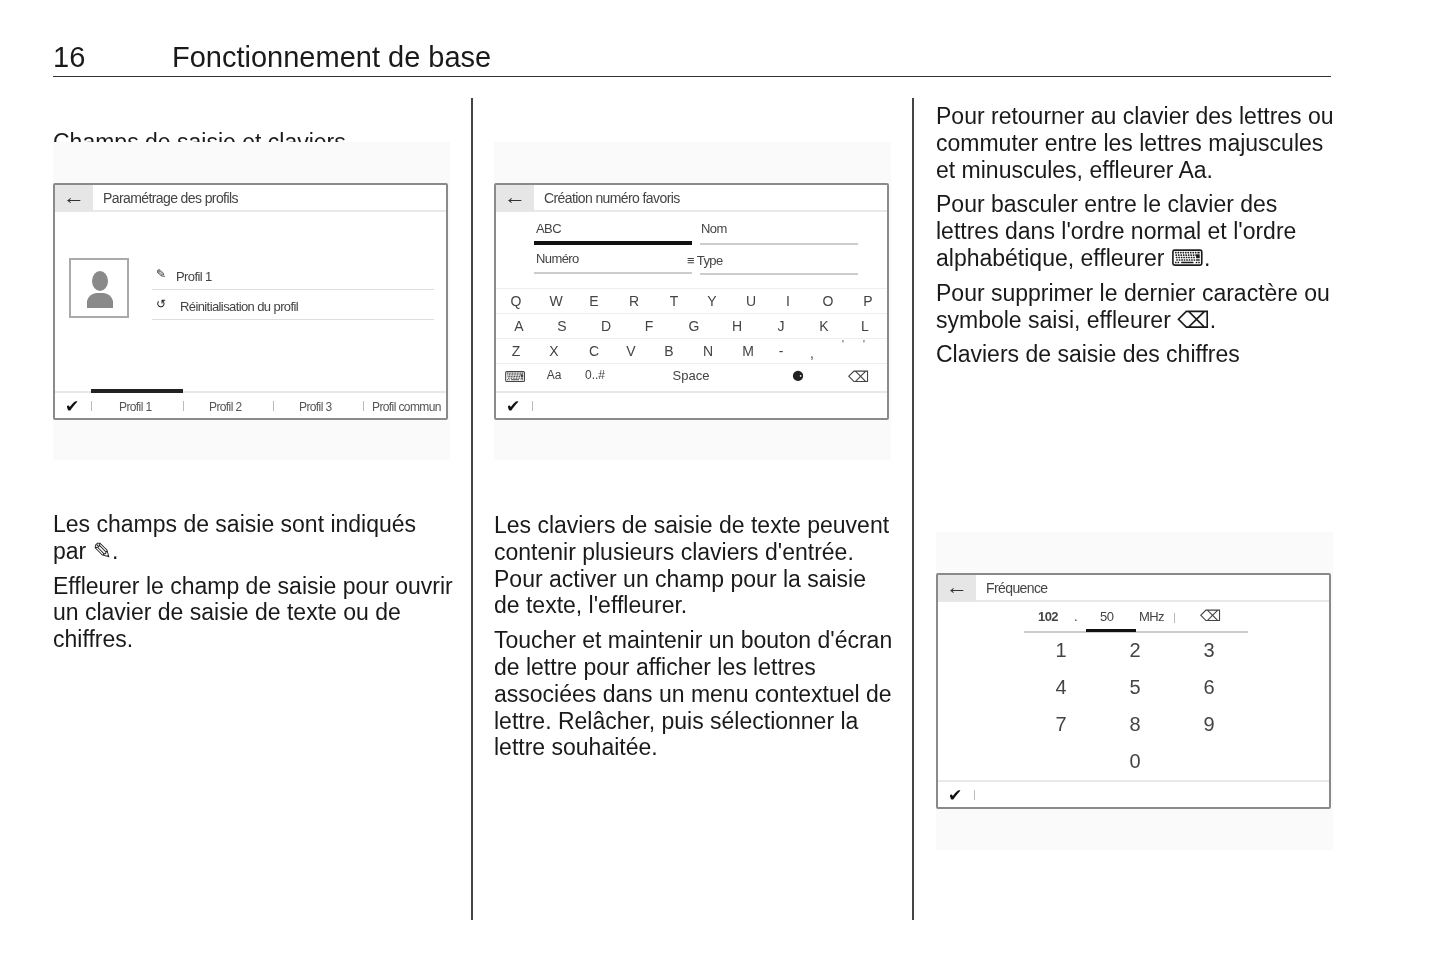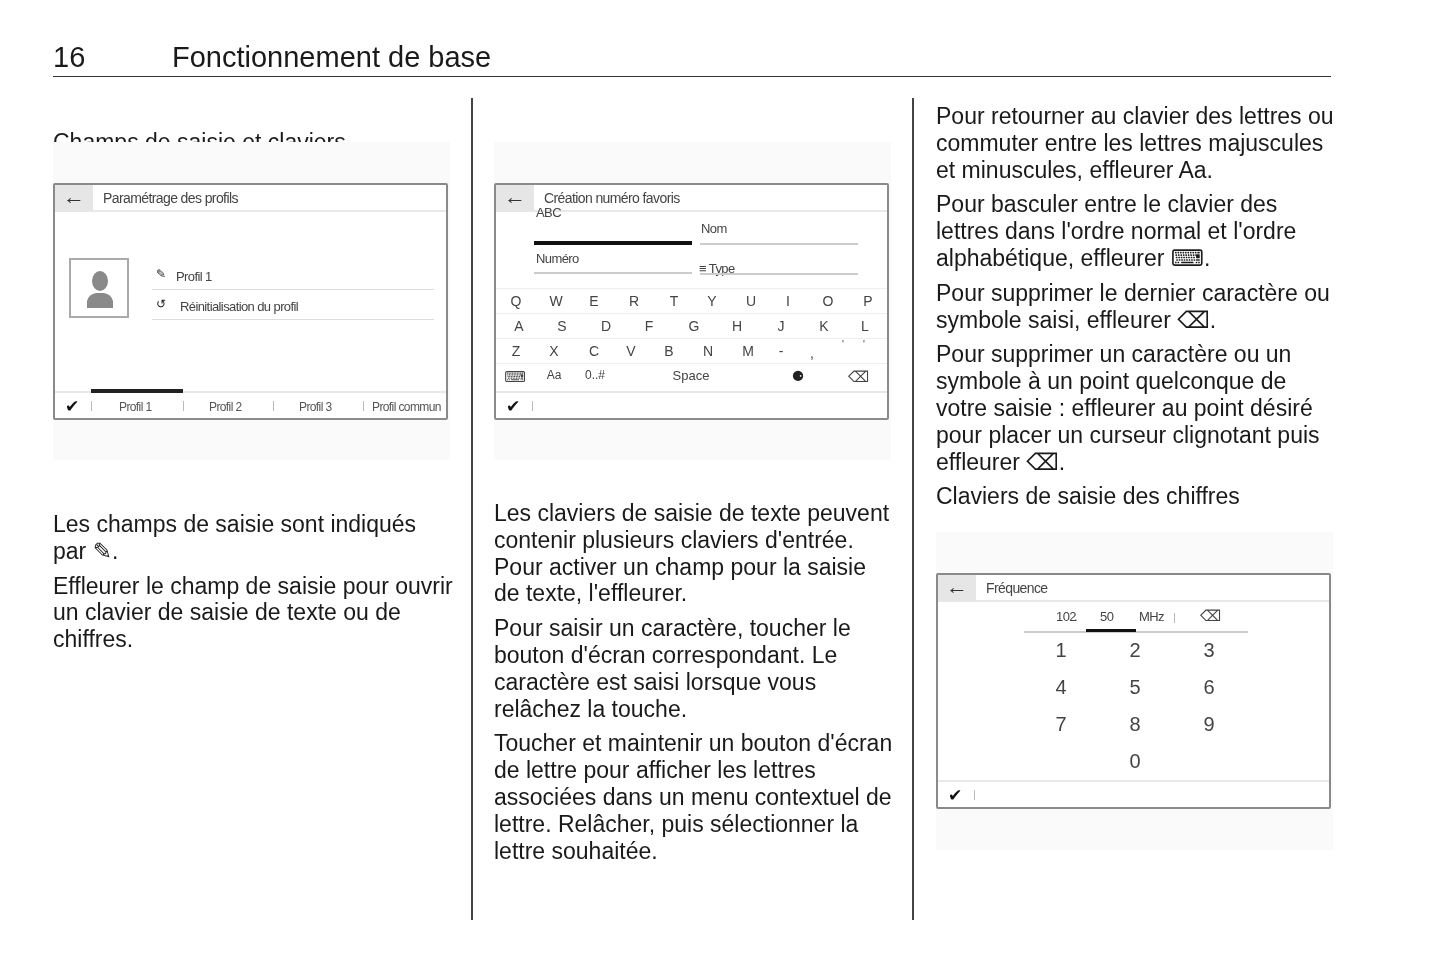--- a/index.html
+++ b/index.html
@@ -102,27 +102,27 @@
 
 <div class="col col2">
   <h2 class="sec">Claviers de saisie de texte</h2>
 </div>
 <div class="shot-bg" style="left:494px;top:142px;width:397px;height:318px;"></div>
 <div class="screen" style="left:494px;top:183px;width:395px;height:237px;">
   <div class="scr-top">
     <div class="scr-back">←</div>
     <div class="scr-title">Création numéro favoris</div>
   </div>
-  <span class="field" style="left:40px;top:20px;">ABC</span>
+  <span class="field" style="left:40px;top:36px;">ABC</span>
   <div class="field-line active" style="left:38px;top:56px;width:158px;"></div>
   <span class="field" style="left:205px;top:36px;">Nom</span>
   <div class="field-line" style="left:204px;top:58px;width:158px;"></div>
   <span class="field" style="left:40px;top:66px;">Numéro</span>
   <div class="field-line" style="left:38px;top:87px;width:158px;"></div>
-  <span class="field" style="left:203px;top:68px;margin-top:8px;">≡ Type</span>
+  <span class="field" style="left:191px;top:68px;">≡ Type</span>
   <div class="field-line" style="left:204px;top:88px;width:158px;"></div>
 
   <div class="kbd-row" style="top:103px;">
     <span class="key" style="left:10px;">Q</span>
     <span class="key" style="left:50px;">W</span>
     <span class="key" style="left:88px;">E</span>
     <span class="key" style="left:128px;">R</span>
     <span class="key" style="left:168px;">T</span>
     <span class="key" style="left:206px;">Y</span>
     <span class="key" style="left:245px;">U</span>
@@ -160,40 +160,38 @@
     <span class="key" style="left:86px;width:26px;font-size:12px;">0..#</span>
     <span class="key" style="left:170px;width:50px;font-size:13px;">Space</span>
     <span class="key" style="left:292px;font-size:14px;color:#222;">⚈</span>
     <span class="key" style="left:352px;font-size:15px;">⌫</span>
   </div>
   <div class="scr-foot">
     <span class="check">✔</span>
     <span class="tick" style="left:36px;"></span>
   </div>
 </div>
-<div class="col col2" style="top:460px;">
+<div class="col col2" style="top:472px;">
   <p class="body">Les claviers de saisie de texte peuvent contenir plusieurs claviers d'entrée. Pour activer un champ pour la saisie de texte, l'effleurer.</p>
-  <p class="body">Pour saisir un caractère, toucher le bouton d'écran correspondant. Le caractère est saisi lorsque vous relâchez la touche.</p>
   <p class="body">Toucher et maintenir un bouton d'écran de lettre pour afficher les lettres associées dans un menu contextuel de lettre. Relâcher, puis sélectionner la lettre souhaitée.</p>
 </div>
 
 <div class="col col3" style="top:103px;">
   <p class="body">Pour retourner au clavier des lettres ou commuter entre les lettres majuscules et minuscules, effleurer Aa.</p>
   <p class="body">Pour basculer entre le clavier des lettres dans l'ordre normal et l'ordre alphabétique, effleurer ⌨.</p>
   <p class="body">Pour supprimer le dernier caractère ou symbole saisi, effleurer ⌫.</p>
-  <p class="body">Pour supprimer un caractère ou un symbole à un point quelconque de votre saisie : effleurer au point désiré pour placer un curseur clignotant puis effleurer ⌫.</p>
   <h2 class="sec" style="margin-top:6px;">Claviers de saisie des chiffres</h2>
 </div>
 <div class="shot-bg" style="left:936px;top:532px;width:397px;height:318px;"></div>
 <div class="screen" style="left:936px;top:573px;width:395px;height:236px;">
   <div class="scr-top">
     <div class="scr-back">←</div>
     <div class="scr-title">Fréquence</div>
   </div>
-  <span class="field" style="left:118px;top:34px;">102</span>
+  <span class="field" style="left:100px;top:34px;font-weight:bold;">102</span>
   <span class="field" style="left:136px;top:34px;">.</span>
   <span class="field" style="left:162px;top:34px;">50</span>
   <span class="field" style="left:201px;top:34px;">MHz</span>
   <span class="tick" style="left:236px;top:38px;"></span>
   <span class="field" style="left:262px;top:32px;font-size:15px;">⌫</span>
   <div class="field-line" style="left:86px;top:56px;width:224px;height:1.5px;"></div>
   <div class="field-line active" style="left:148px;top:54px;width:50px;height:3px;"></div>
 
   <span class="num" style="left:113px;top:64px;">1</span>
   <span class="num" style="left:187px;top:64px;">2</span>

